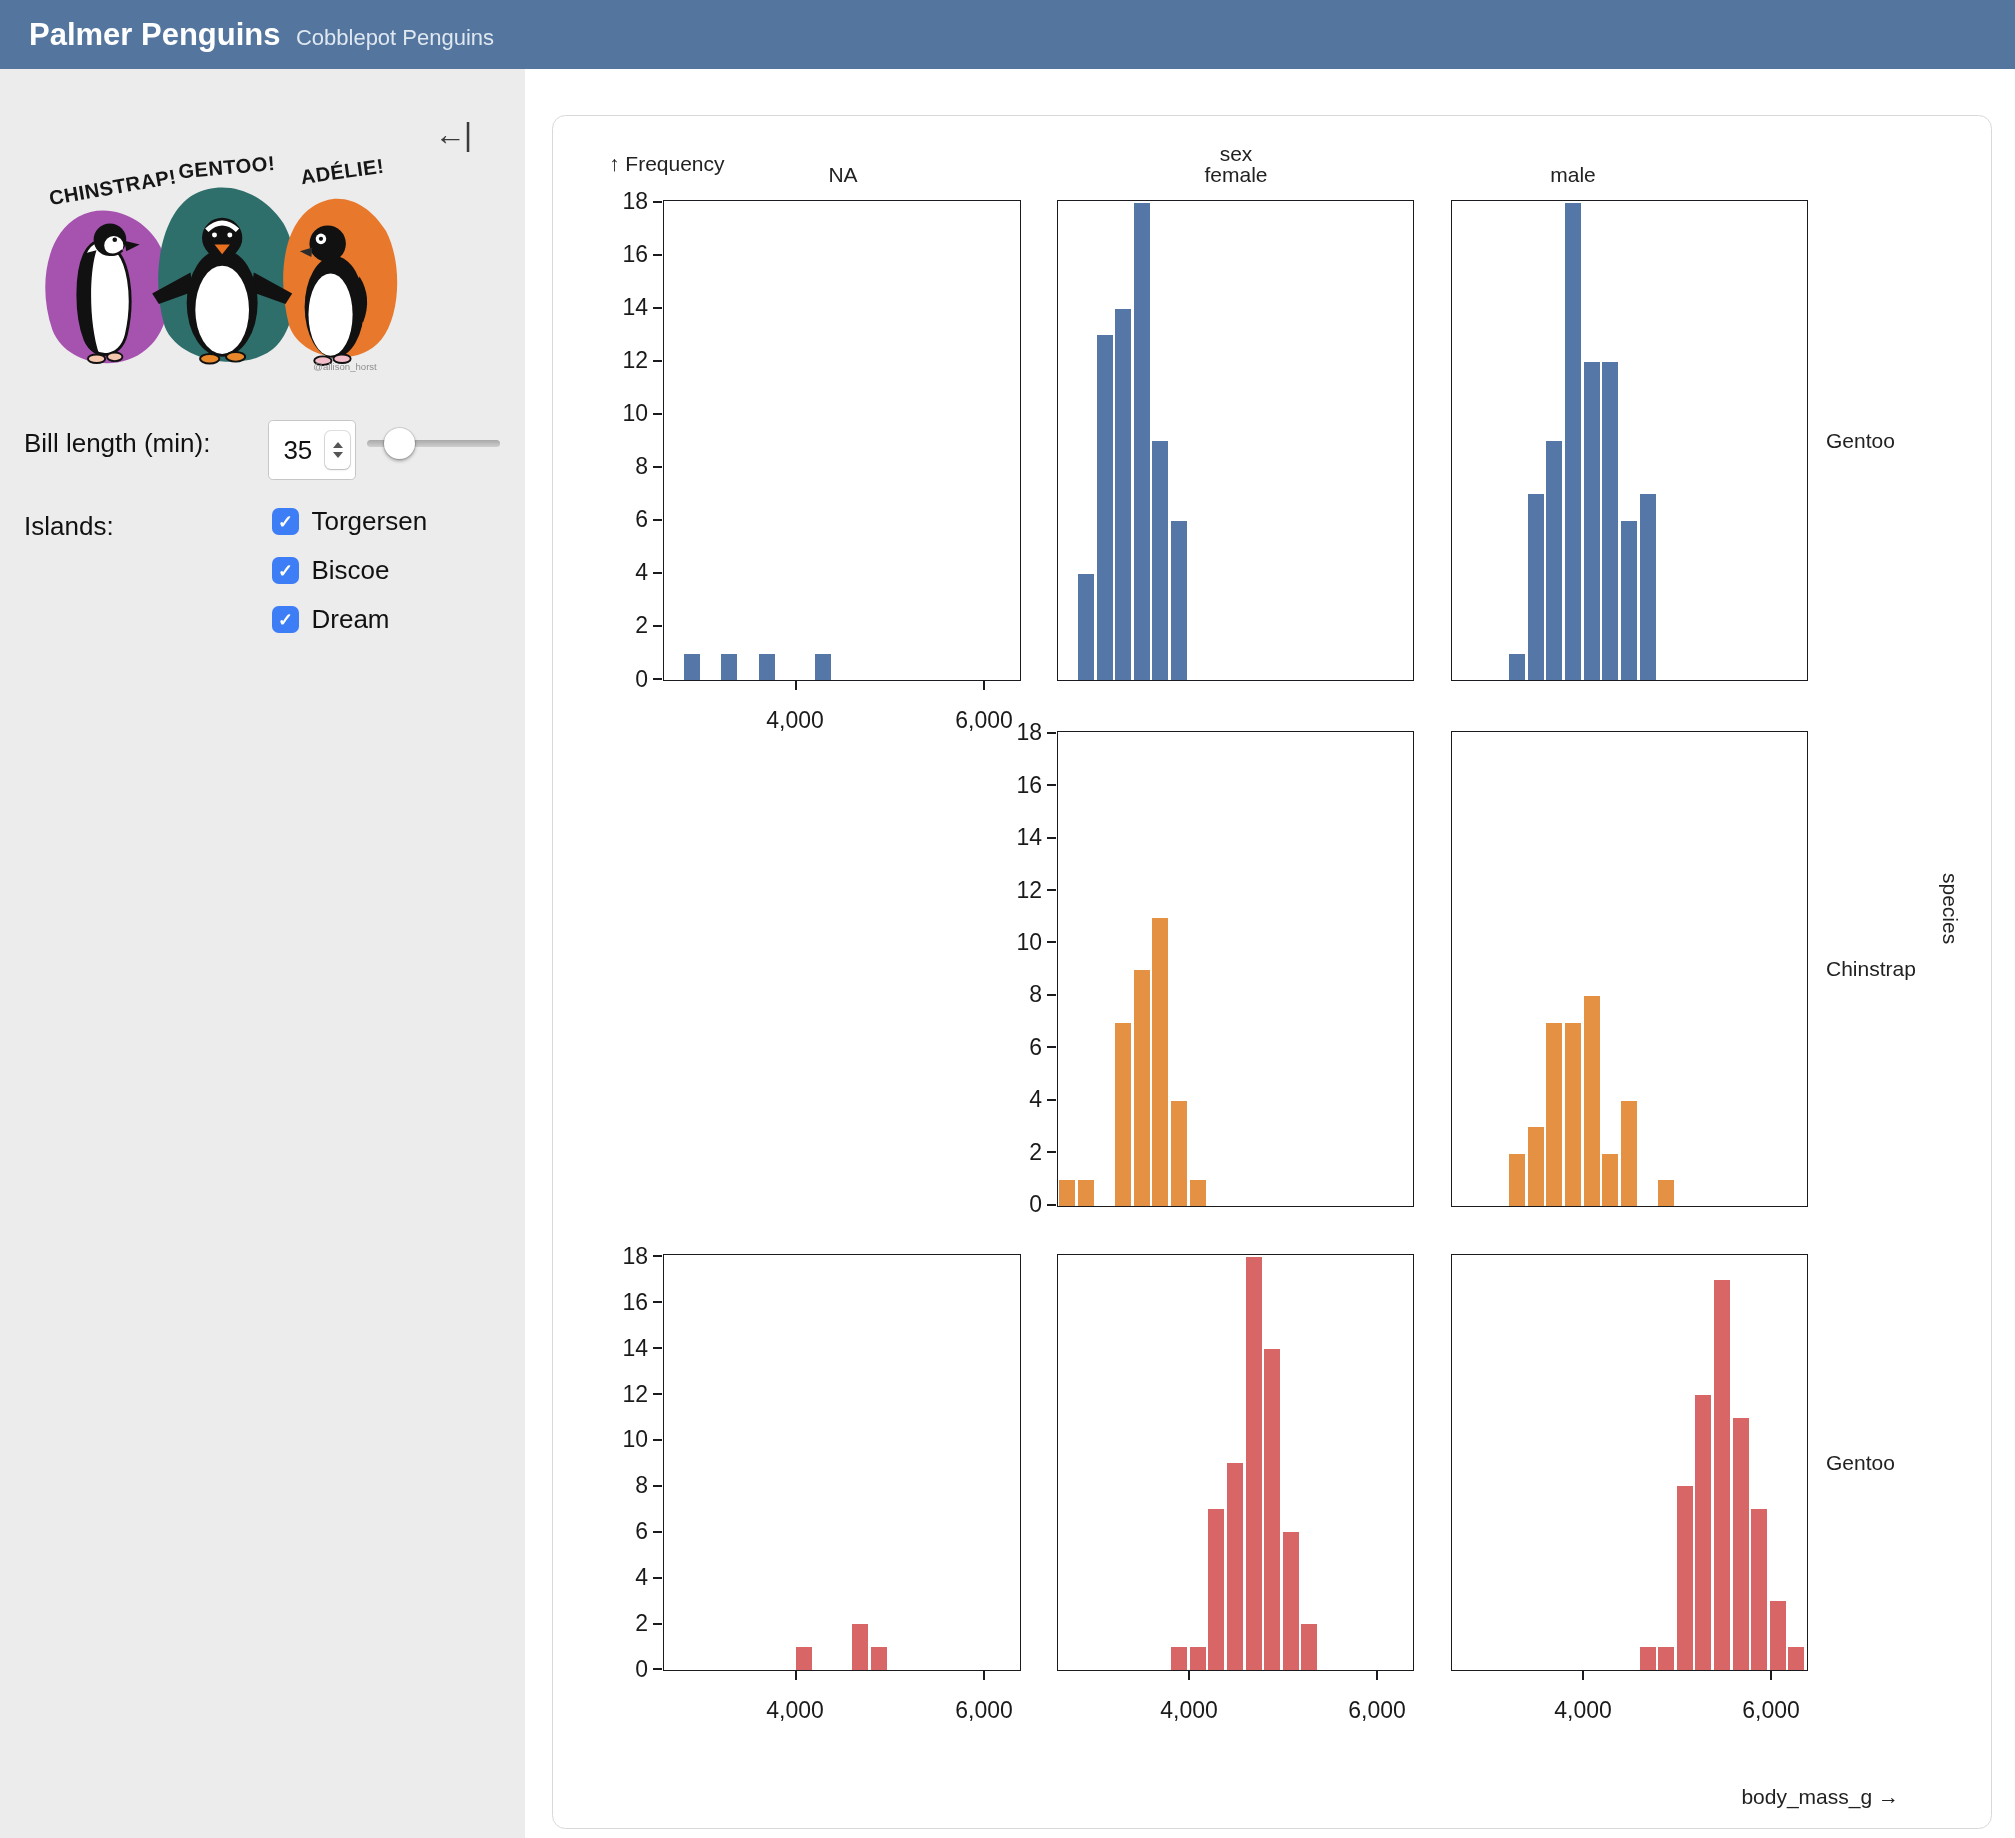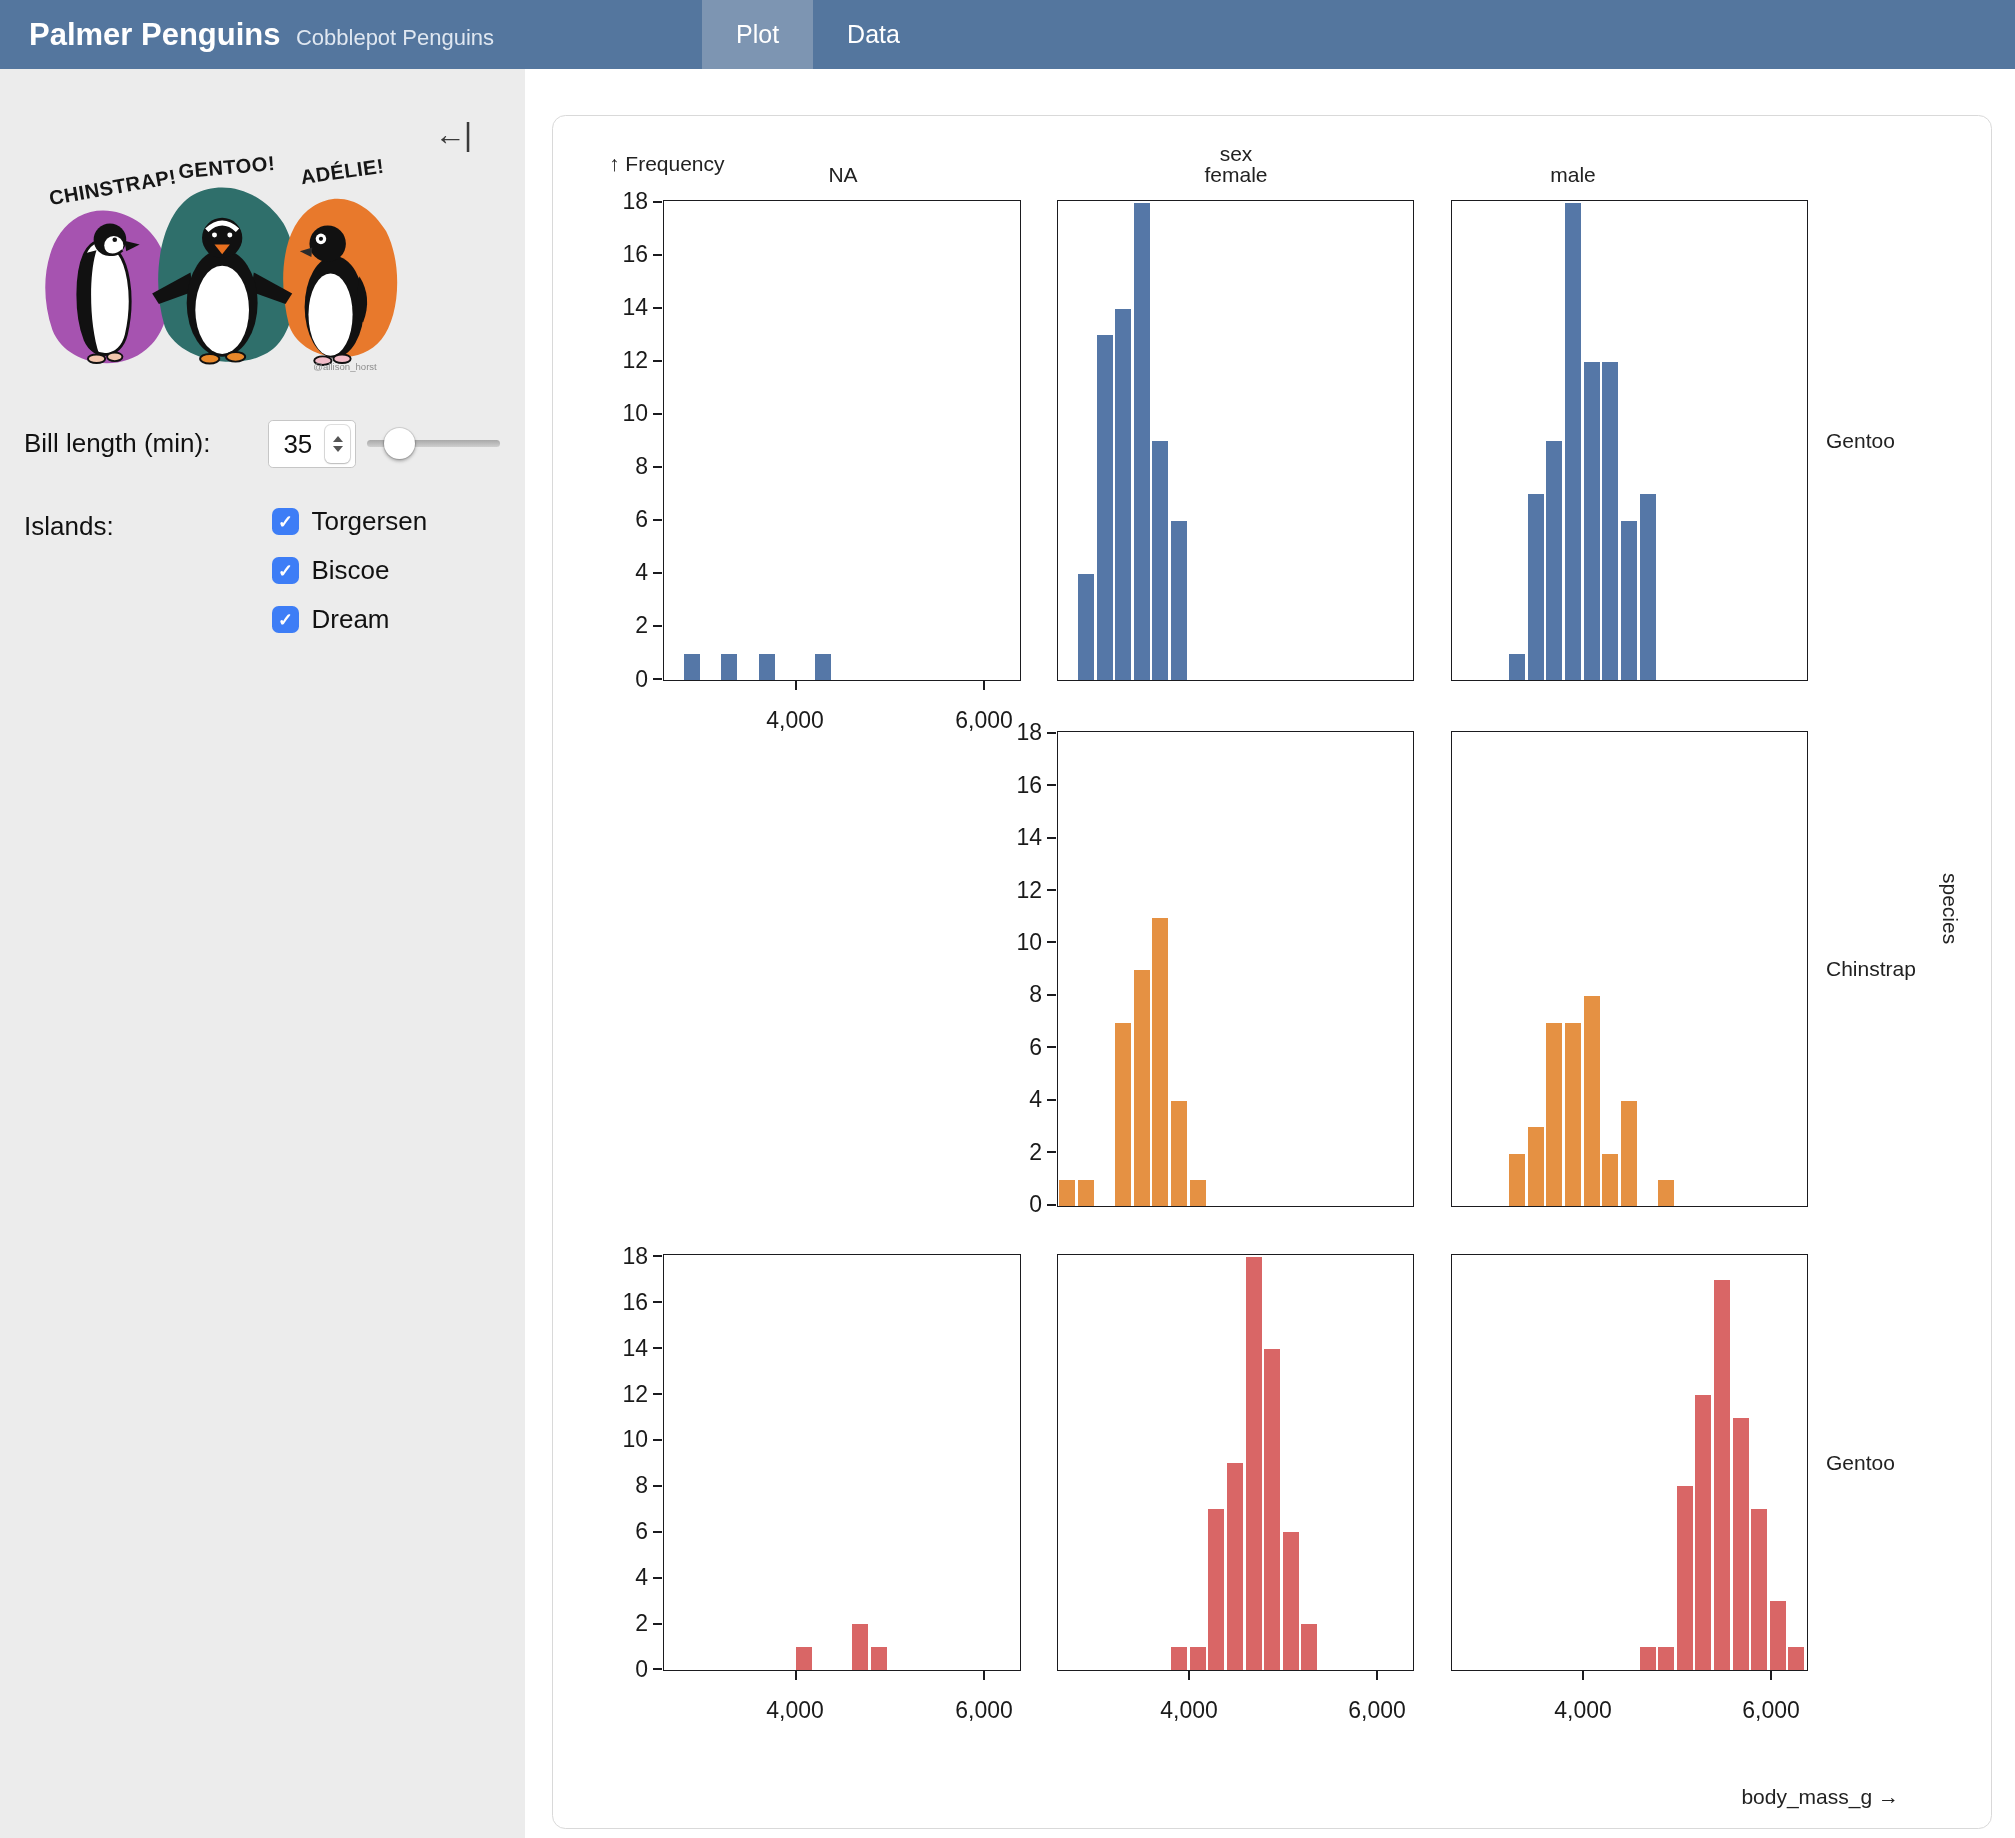--- a/index.html
+++ b/index.html
@@ -17,21 +17,21 @@
 
   
   .sidebar{position:absolute;left:0;top:69px;width:525px;height:1770px;background:#ececec;}
   .collapse{position:absolute;left:435px;top:48px;font-size:31px;color:#3a3a3a;cursor:pointer;
             letter-spacing:-1.9px;font-weight:400;}
   .artwork{position:absolute;left:25px;top:73px;}
   .artlabel{font-size:21px;font-weight:700;letter-spacing:.5px;fill:#161616;}
   .artcredit{font-size:10px;fill:#8d8d8d;}
 
   .ctl-label{position:absolute;left:24px;font-size:26px;color:#111;}
-  .numbox{position:absolute;left:268px;top:351px;width:88px;height:48px;background:#fff;
+  .numbox{position:absolute;left:268px;top:351px;width:88px;height:60px;background:#fff;
           border:1px solid #c6c6c6;border-radius:4.8px;box-sizing:border-box;display:flex;align-items:center;}
   .numval{font-size:26px;margin-left:14.4px;flex:1;}
   .stepper{width:25px;height:38px;margin-right:4.8px;background:#fff;border-radius:5.8px;
            box-shadow:0 0 0 1px rgba(0,0,0,.12),0 1px 1.9px rgba(0,0,0,.18);
            display:flex;flex-direction:column;align-items:center;justify-content:center;gap:4.8px;cursor:pointer;}
   .tri-up{width:0;height:0;border-left:5.8px solid transparent;border-right:5.8px solid transparent;border-bottom:6.7px solid #555;}
   .tri-dn{width:0;height:0;border-left:5.8px solid transparent;border-right:5.8px solid transparent;border-top:6.7px solid #555;}
   .slider{position:absolute;left:367px;top:356px;width:133px;height:37px;}
   .slider .track{position:absolute;left:0;top:15.4px;width:133px;height:6.7px;border-radius:3.8px;
                  background:linear-gradient(#a9a9a9,#cfcfcf);}
@@ -61,24 +61,20 @@
   .plot-tick-label.center{transform:translateX(-50%);}
   .plot-tick-label.rightal{text-align:right;}
 </style>
 </head>
 <body>
 
 <div class="header">
   <div class="brand">
     <span class="title">Palmer Penguins</span>
     <span class="subtitle">Cobblepot Penguins</span>
-  </div>
-  <div class="tabs">
-    <div class="tab active">Plot</div>
-    <div class="tab">Data</div>
   </div>
 </div>
 
 <div class="sidebar">
   <div class="collapse">←|</div>
 
   <svg class="artwork" width="379" height="234" viewBox="0 0 394 244">
 
     <path d="M55,78 C22,96 12,150 28,196 C42,232 96,242 126,216 C152,195 156,150 141,110 C126,79 86,61 55,78 Z" fill="#a653b0"></path>
     <path d="M175,55 C140,75 130,142 145,192 C160,232 236,242 263,211 C286,186 289,120 269,85 C246,50 206,38 175,55 Z" fill="#2f6f6b"></path>

